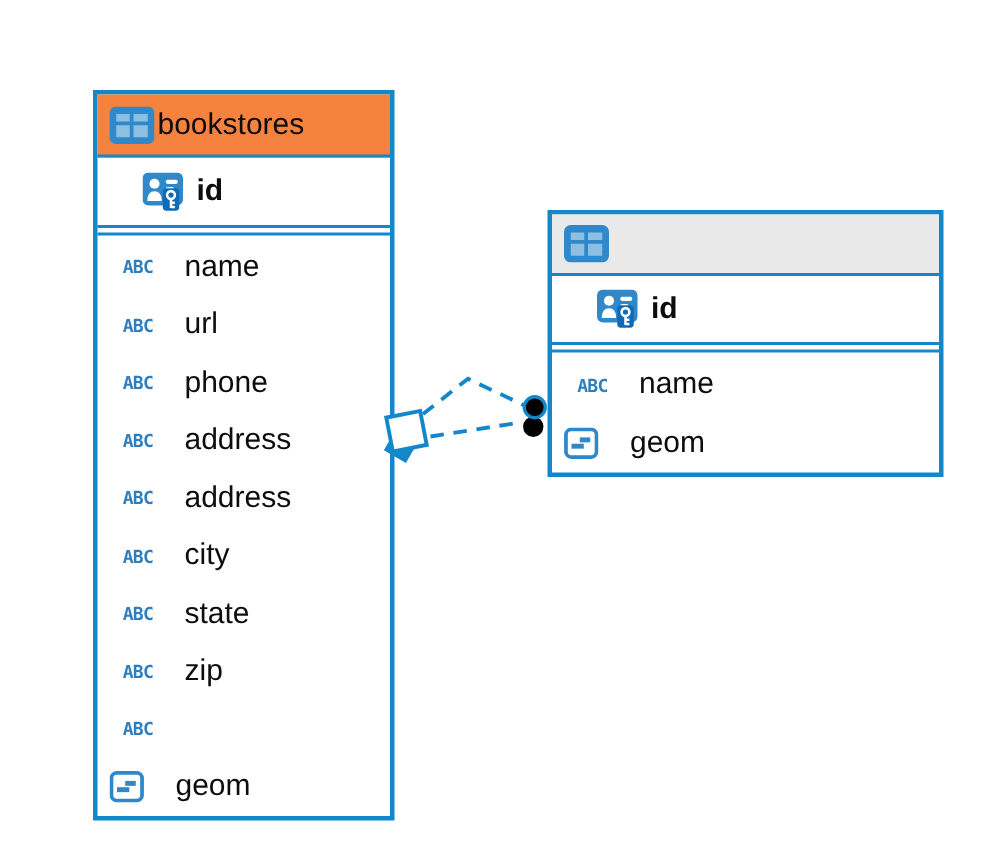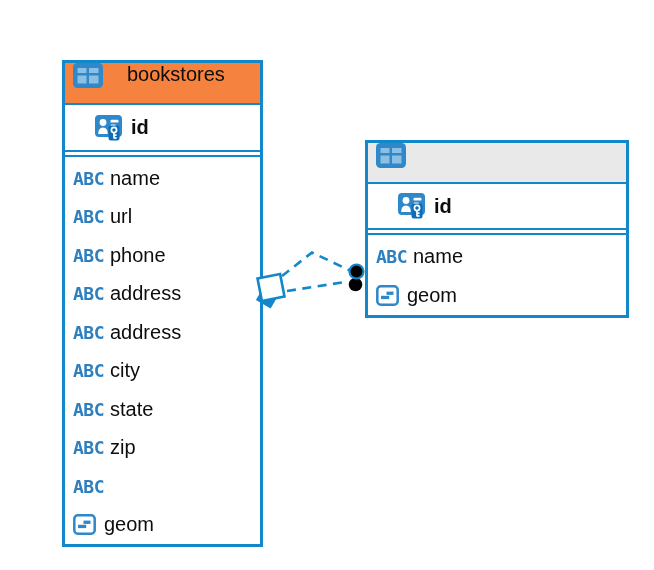--- a/index.html
+++ b/index.html
@@ -9,40 +9,40 @@
     font-family:"Liberation Sans","DejaVu Sans",sans-serif;
     -webkit-font-smoothing:antialiased;
   }
   .erd-table{
     position:absolute;background:#fff;border:3px solid #1288cb;
     box-sizing:border-box;z-index:1;
   }
   .t-left{left:62px;top:60px;width:201px;}
   .t-right{left:365px;top:140px;width:264px;}
   .thead{
-    display:flex;align-items:flex-start;gap:24px;padding:0 8px;
+    display:flex;align-items:center;gap:2px;padding:0 8px;
     border-bottom:2px solid #1288cb;box-sizing:border-box;
   }
   .t-left .thead{height:42px;}
   .t-right .thead{height:41px;}
   .tname{font-size:20px;color:#0d0d0d;white-space:nowrap;}
   .pk-row{display:flex;align-items:center;gap:8px;padding:0 7px;margin-left:23px;}
   .t-left .pk-row{height:45px;}
   .t-right .pk-row{height:44px;}
   .pk-name{font-size:20px;font-weight:bold;color:#0d0d0d;}
   .divider-double{height:3px;border-top:2px solid #1288cb;border-bottom:2px solid #1288cb;}
   .fields{padding:2px 0 0 0;}
   .row{display:flex;align-items:center;gap:8px;padding:0 8px;}
   .t-left .row{height:38.5px;}
   .t-right .row{height:39px;}
-  .fname{font-size:20px;color:#0d0d0d;white-space:nowrap;}
+  .fname{font-size:20px;color:#0d0d0d;white-space:nowrap;margin-left:13px;}
   .abc{
     flex:none;width:29px;
     font-family:"DejaVu Sans Mono","Liberation Mono",monospace;
-    font-weight:800;font-size:18px;letter-spacing:-0.5px;
+    font-weight:800;font-size:12px;letter-spacing:-0.5px;
     color:#2e7fc0;text-align:right;
   }
   .icon{flex:none;display:block;}
   #rel-overlay{
     position:absolute;left:0;top:0;width:654px;height:570px;
     z-index:5;pointer-events:none;
   }
 </style>
 </head>
 <body>

